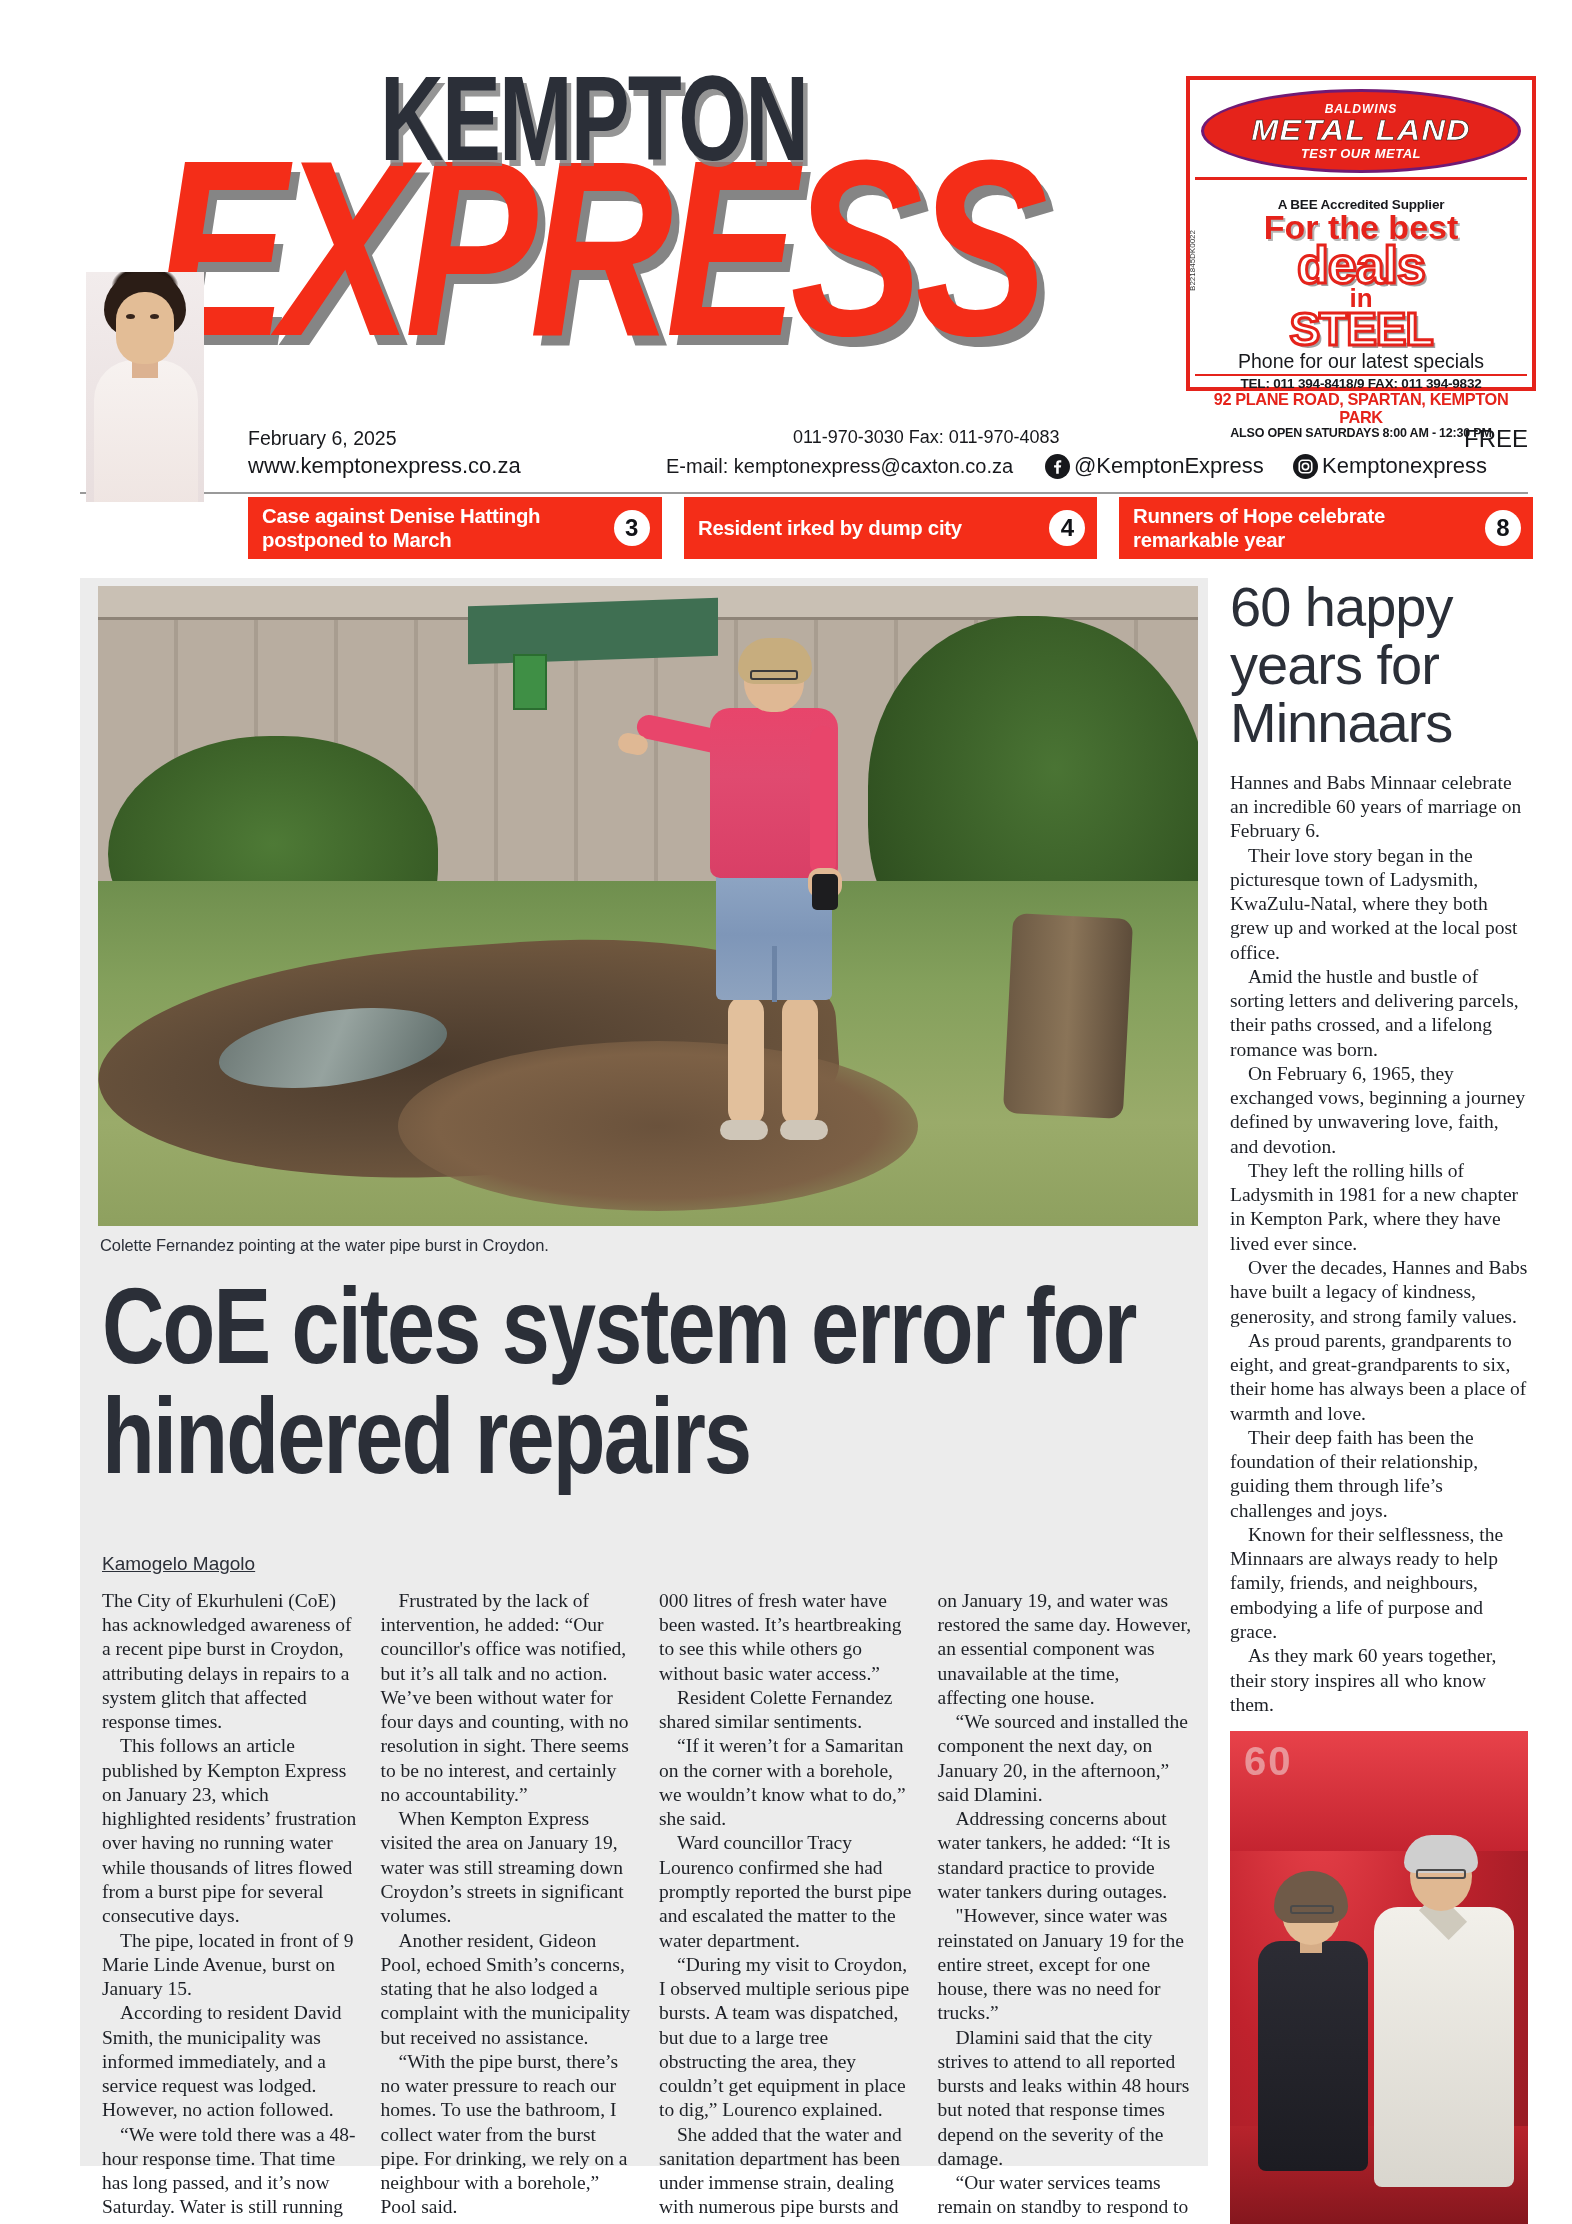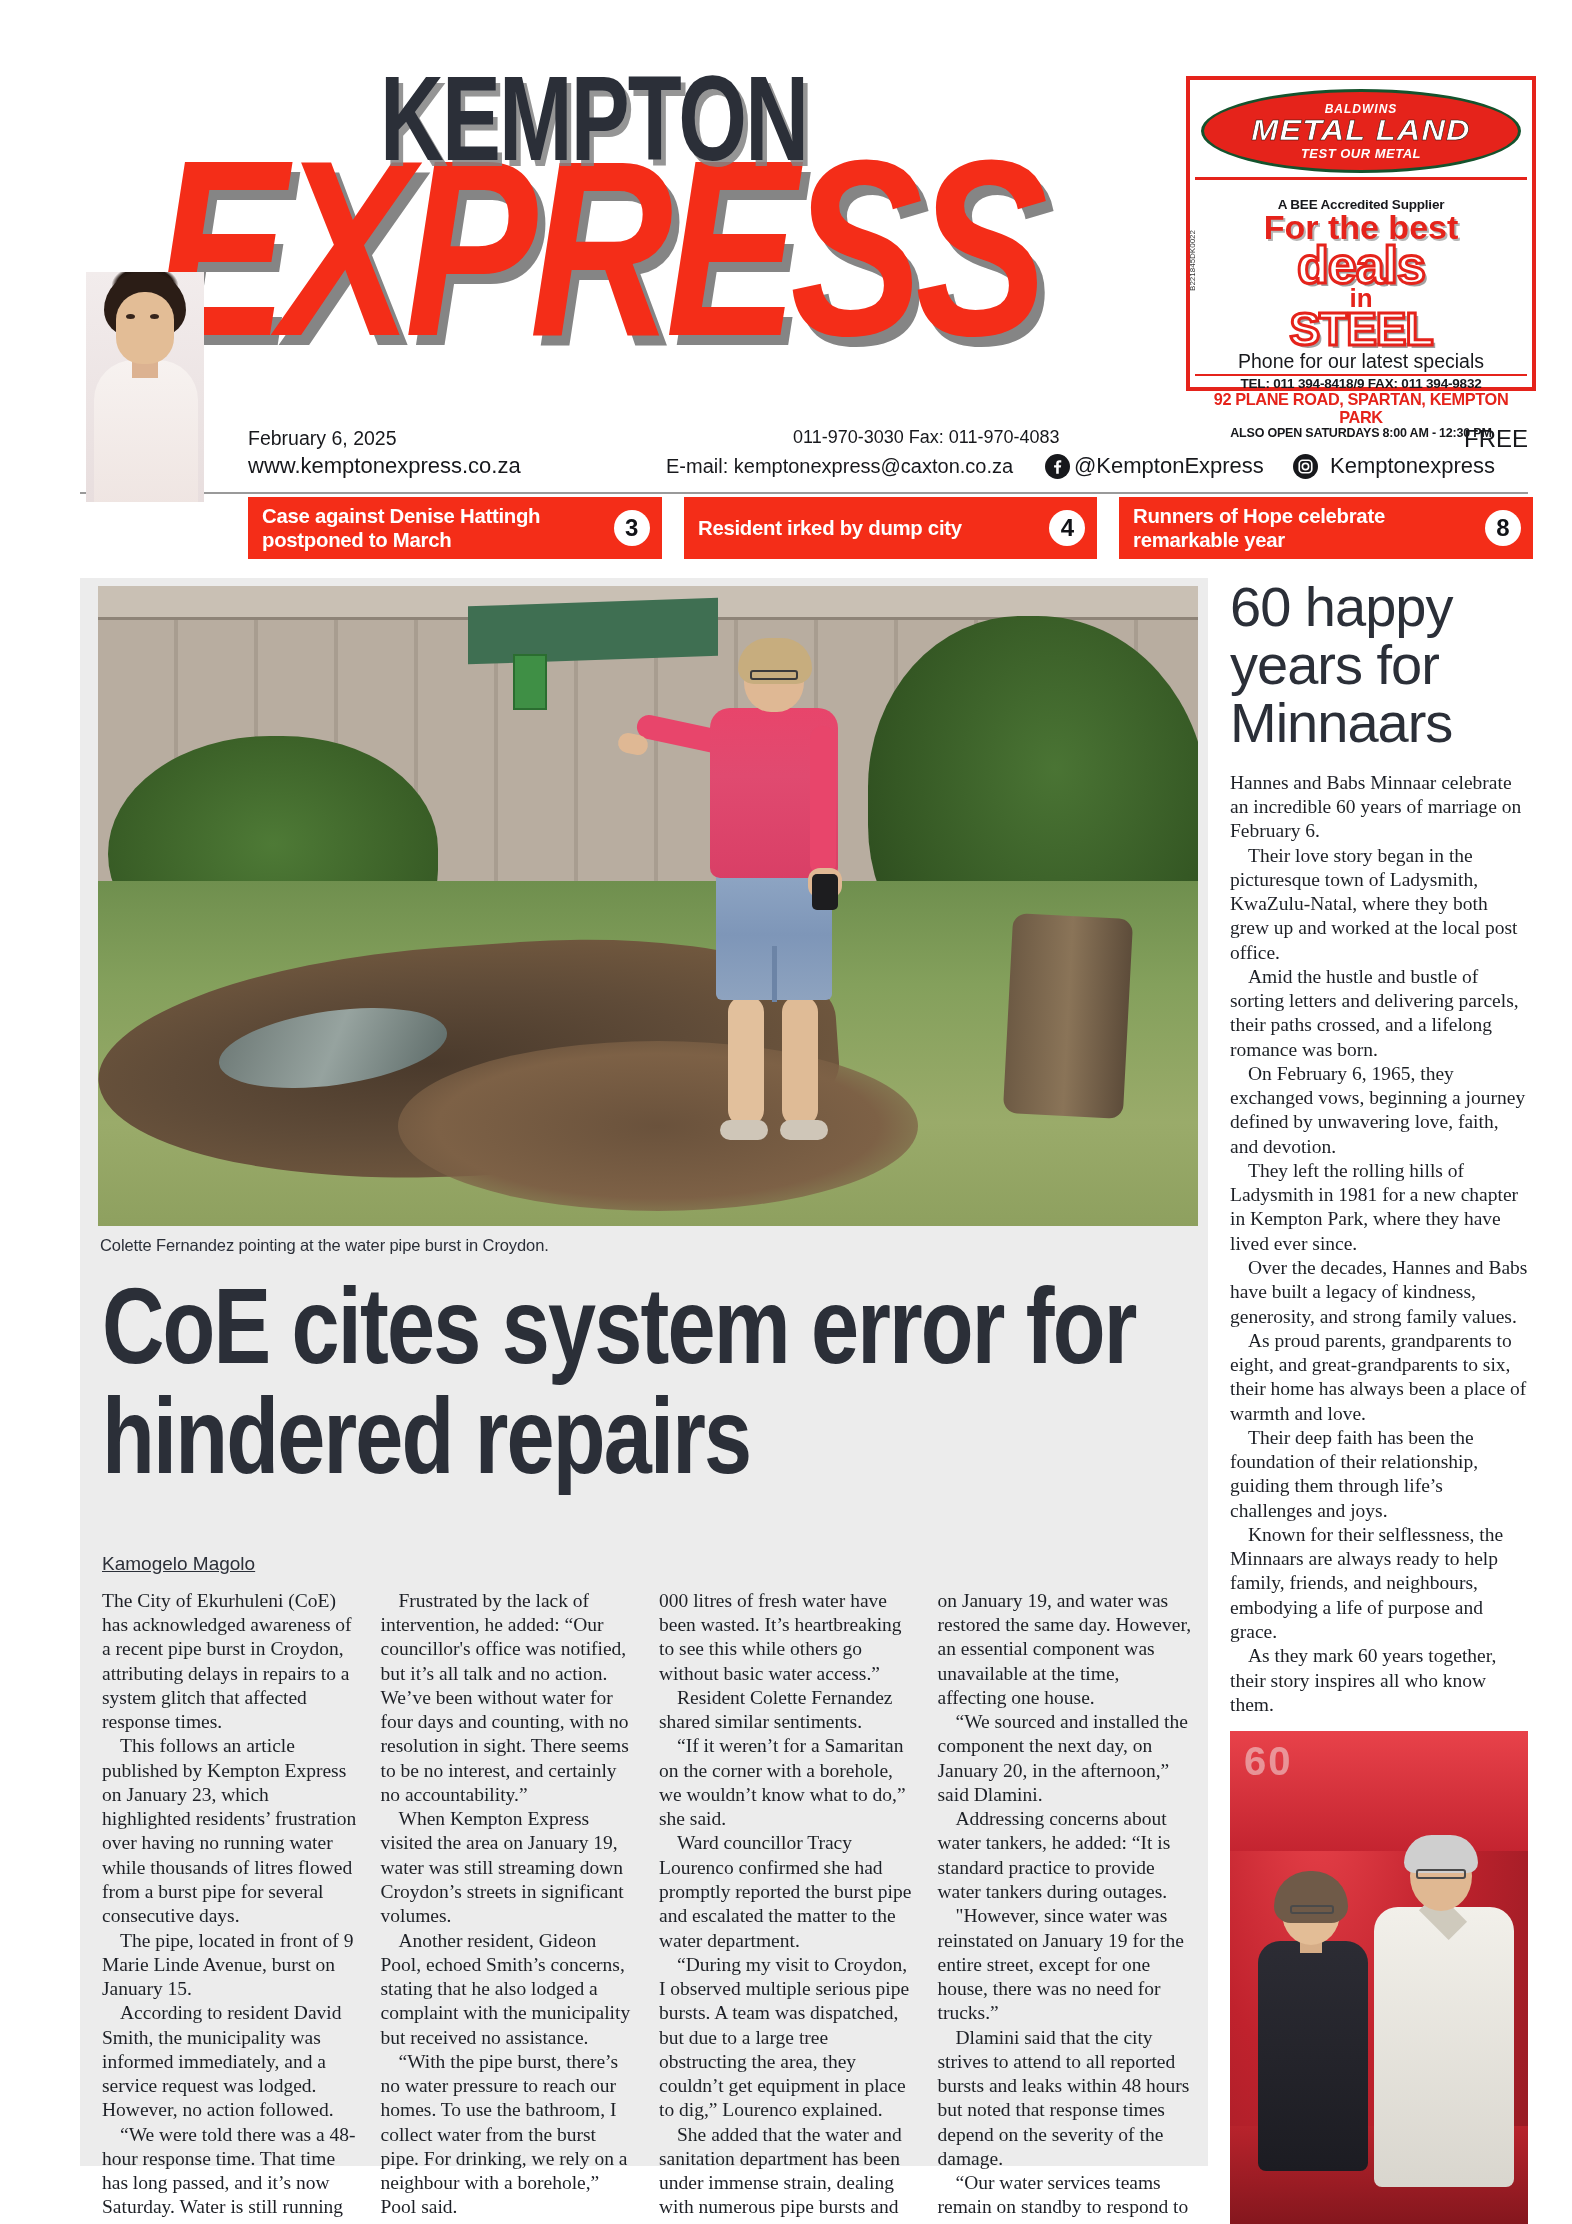--- a/index.html
+++ b/index.html
@@ -119,21 +119,21 @@
   .ad-logo-wrap {
     position: relative;
     height: 95px;
     border-bottom: 3px solid #e5231b;
     display: flex;
     align-items: center;
     justify-content: center;
   }
   .ad-ellipse {
     width: 320px; height: 84px;
-    border: 3px solid #14532d;
+    border: 3px solid #701a75;
     border-radius: 50%;
     background: #e5231b;
     display: flex; flex-direction: column;
     align-items: center; justify-content: center;
     color: #fff;
   }
   .ad-baldwins {
     font-family: "Liberation Sans", sans-serif;
     font-weight: bold; font-style: italic;
     font-size: 12px; letter-spacing: 1px; line-height: 1;
@@ -260,21 +260,21 @@
     font-size: 19px;
   }
   .ib-row1 { position: relative; height: 28px; }
   .ib-row2 { position: relative; height: 34px; }
   .ib-date { position: absolute; left: 0; top: 2px; font-size: 19.5px; }
   .ib-phone { position: absolute; left: 545px; top: 2px; font-size: 18px; }
   .ib-free { position: absolute; right: 0; top: 0; font-size: 24px; }
   .ib-web { position: absolute; left: 0; top: 0; font-size: 22px; }
   .ib-email { position: absolute; left: 418px; top: 2px; font-size: 20px; }
   .ib-fb { position: absolute; left: 797px; top: 0px; font-size: 22px; display: flex; align-items: center; gap: 4px; }
-  .ib-ig { position: absolute; left: 1045px; top: 0px; font-size: 22px; display: flex; align-items: center; gap: 12px; }
+  .ib-ig { position: absolute; left: 1045px; top: 0px; font-size: 22px; display: flex; align-items: center; gap: 4px; }
   .soc-icon { display: inline-block; width: 25px; height: 25px; }
 
   .infobar-rule {
     position: absolute;
     left: 80px; top: 492px;
     width: 1448px; height: 2px;
     background: #9a9a9a;
   }
 
   

